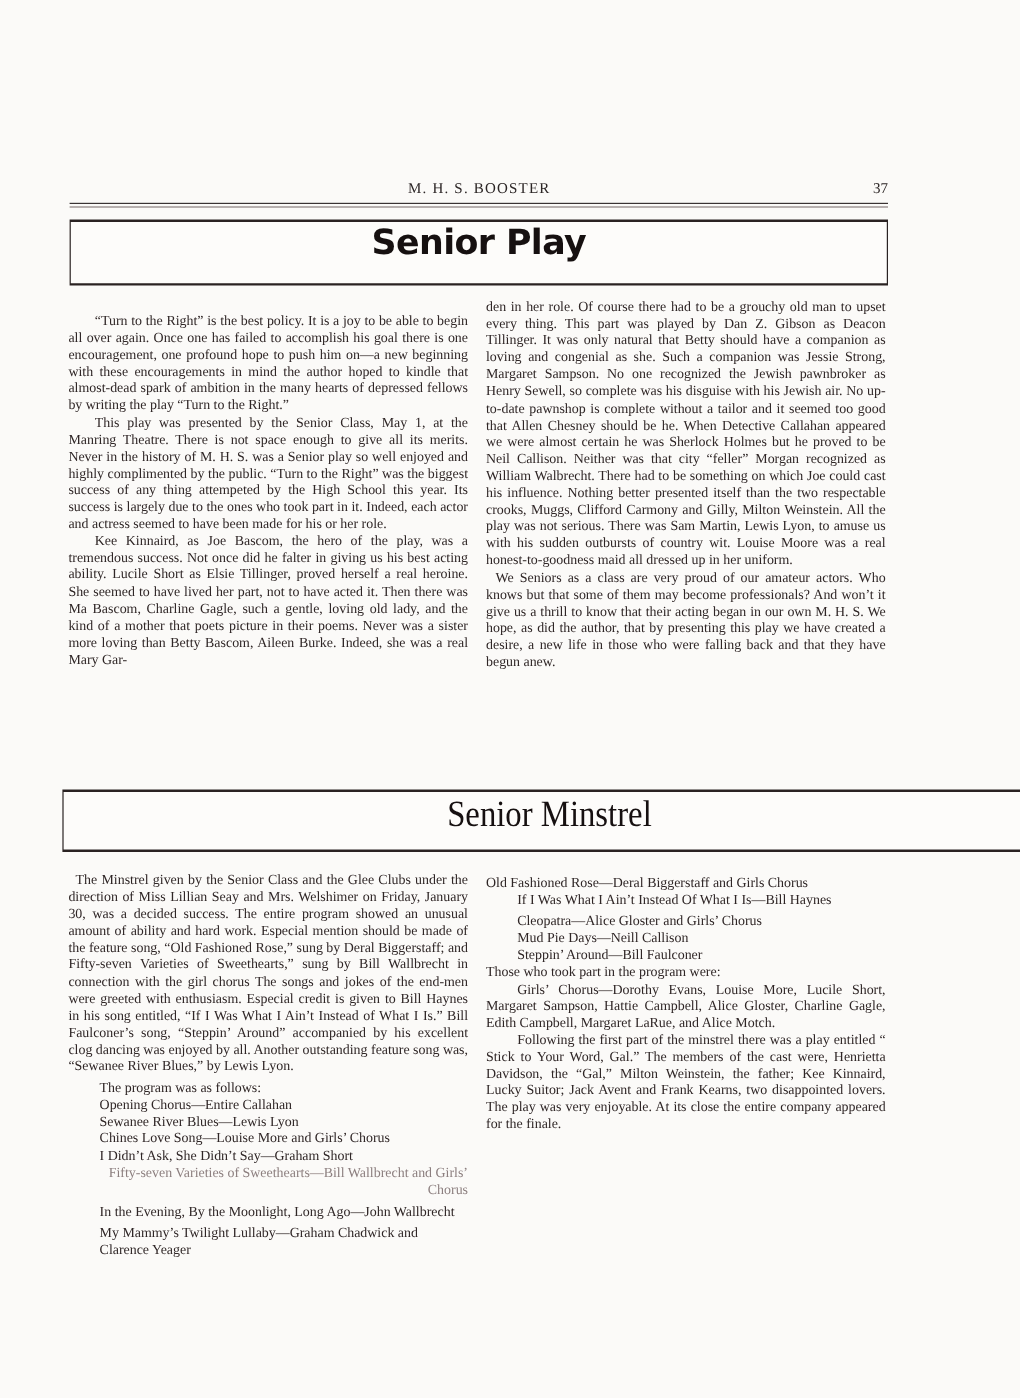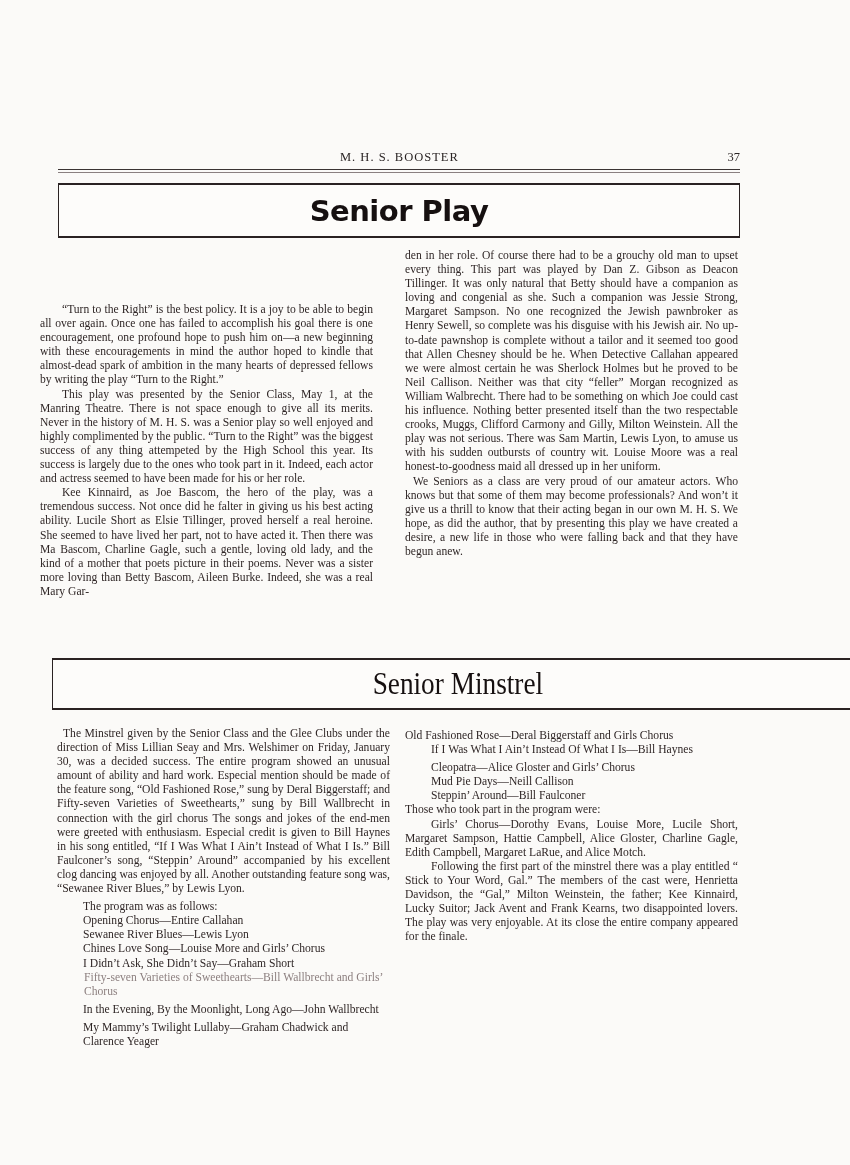--- a/index.html
+++ b/index.html
@@ -17,38 +17,38 @@
       position: absolute; left: 282px; top: 0; font-size: 12.5px; letter-spacing: 1px; color: #2b2525;
     }
     .runhead .page {
       position: absolute; right: 0; top: 0; font-size: 12.5px; color: #2b2525;
     }
     .runhead .rule1 { position: absolute; left: 0; top: 19px; width: 682px; height: 1px; background: #3a3333; }
     .runhead .rule2 { position: absolute; left: 0; top: 22px; width: 682px; height: 1px; background: #8a8080; }
 
     .headbox {
       position: absolute; border: 1px solid #2a2222; border-top-width: 2px; border-bottom-width: 2px;
-      box-sizing: border-box; display: flex; align-items: center; justify-content: center;
+      box-sizing: border-box; display: flex; align-items: flex-start; justify-content: center;
       background: #fdfcfa;
     }
     .headbox .h {
       font-family: "Liberation Serif", "DejaVu Serif", serif;
       font-weight: bold; color: #161010;
     }
     #play-box { left: 58px; top: 183px; width: 682px; height: 55px; }
     #play-box .h { font-family: "DejaVu Sans", sans-serif; font-size: 29px; letter-spacing: -0.5px; }
     #minstrel-box { left: 52px; top: 658px; width: 812px; height: 52px; }
     #minstrel-box .h { font-size: 31px; font-weight: normal; transform: scaleX(0.88); letter-spacing: 0px; }
 
     .col {
       position: absolute; font-size: 11.6px; line-height: 14.1px; text-align: justify;
       color: #2f2626;
     }
     .col p { margin: 0; text-indent: 22px; }
-    #play-left { left: 40px; top: 261px; width: 333px; margin-top: 42px; }
+    #play-left { left: 57px; top: 261px; width: 333px; }
     #play-right { left: 405px; top: 249px; width: 333px; }
     #play-right p.first { text-indent: 0; }
     #play-right p.ind { text-indent: 8px; }
 
     #min-left { left: 57px; top: 727px; width: 333px; }
     #min-left p.intro { text-indent: 6px; }
     #min-right { left: 405px; top: 729px; width: 333px; }
     .prog { margin: 0; text-align: left; }
     .prog .item { display: block; }
     .l1 { padding-left: 26px; }
@@ -88,21 +88,21 @@
 </div>
 
 <div class="col" id="min-left">
   <p class="intro">The Minstrel given by the Senior Class and the Glee Clubs under the direction of Miss Lillian Seay and Mrs. Welshimer on Friday, January 30, was a decided success. The entire program showed an unusual amount of ability and hard work. Especial mention should be made of the feature song, “Old Fashioned Rose,” sung by Deral Biggerstaff; and Fifty-seven Varieties of Sweethearts,” sung by Bill Wallbrecht in connection with the girl chorus The songs and jokes of the end-men were greeted with enthusiasm. Especial credit is given to Bill Haynes in his song entitled, “If I Was What I Ain’t Instead of What I Is.” Bill Faulconer’s song, “Steppin’ Around” accompanied by his excellent clog dancing was enjoyed by all. Another outstanding feature song was, “Sewanee River Blues,” by Lewis Lyon.</p>
   <div class="prog gap">
     <span class="item l1">The program was as follows:</span>
     <span class="item l1">Opening Chorus—Entire Callahan</span>
     <span class="item l1">Sewanee River Blues—Lewis Lyon</span>
     <span class="item l1">Chines Love Song—Louise More and Girls’ Chorus</span>
     <span class="item l1">I Didn’t Ask, She Didn’t Say—Graham Short</span>
-    <span class="item hang fade" style="padding-left:27px;text-indent:0;">Fifty-seven Varieties of Sweethearts—Bill Wallbrecht and Girls’ Chorus</span>
+    <span class="item hang fade" style="padding-left:27px;text-indent:0;text-align:right;">Fifty-seven Varieties of Sweethearts—Bill Wallbrecht and Girls’ Chorus</span>
     <span class="item hang gap">In the Evening, By the Moonlight, Long Ago—John Wallbrecht</span>
     <span class="item l1 gap">My Mammy’s Twilight Lullaby—Graham Chadwick and Clarence Yeager</span>
   </div>
 </div>
 
 <div class="col" id="min-right">
   <div class="prog">
     <span class="item l0">Old Fashioned Rose—Deral Biggerstaff and Girls Chorus</span>
     <span class="item hang">If I Was What I Ain’t Instead Of What I Is—Bill Haynes</span>
     <span class="item l1 gap">Cleopatra—Alice Gloster and Girls’ Chorus</span>

